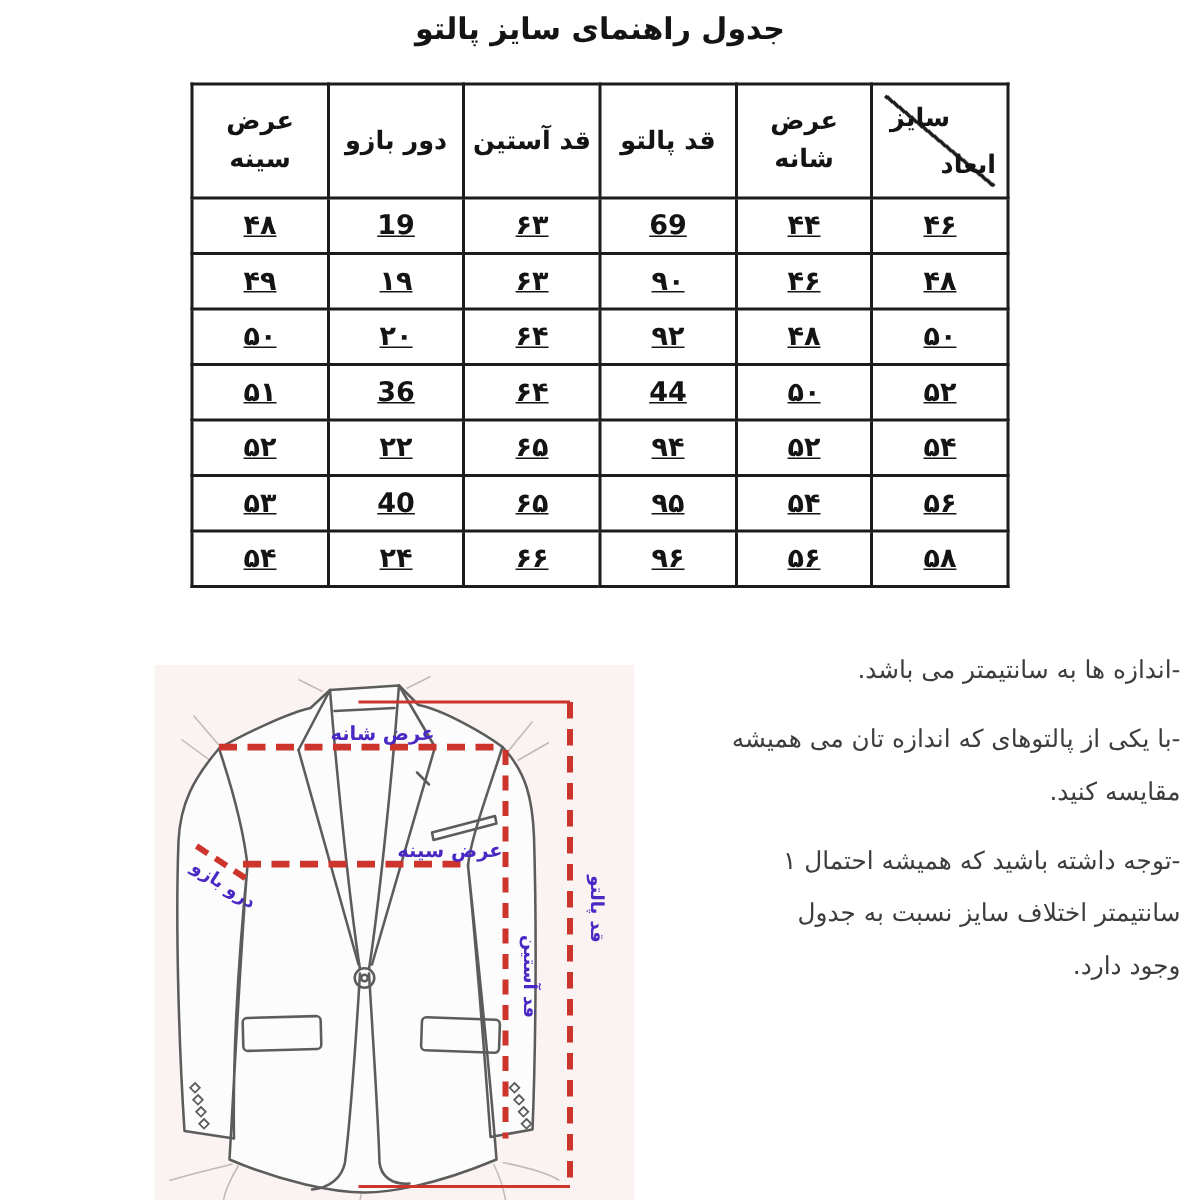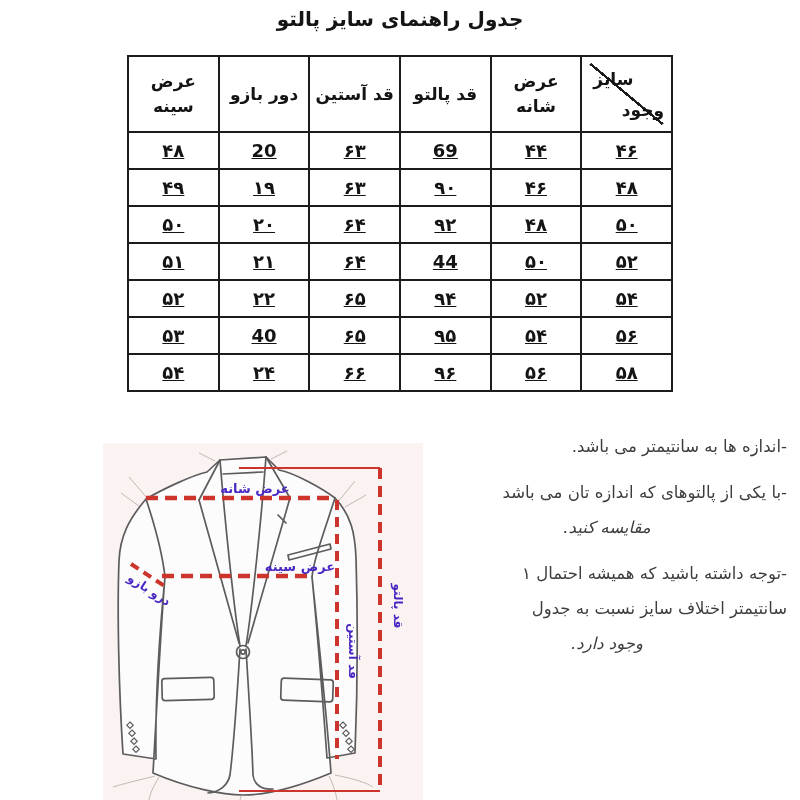--- a/index.html
+++ b/index.html
@@ -25,52 +25,52 @@
   .corner-bottom{position:absolute;bottom:8px;right:7px;font-size:17px;}
 
   
   .diagram{position:absolute;top:443px;left:103px;width:320px;height:357px;}
 
   
   .notes{position:absolute;top:429px;left:427px;width:360px;direction:rtl;
          color:#3d3d3d;font-size:16.5px;}
   .note{margin:0 0 11px 0;}
   .note-line{line-height:35px;text-align:right;}
-  .note-line.center{text-align:center;font-style:italic;}
+  .note-line.center{}
 </style>
 </head>
 <body>
 
 <div class="page">
 
   <h1 class="title">جدول راهنمای سایز پالتو</h1>
 
   <table class="size-table" dir="rtl">
     <thead>
       <tr>
         <th class="corner">
           <span class="corner-top">سایز</span>
-          <span class="corner-bottom">وجود</span>
+          <span class="corner-bottom">ابعاد</span>
         </th>
         <th>عرض
 شانه</th>
         <th>قد پالتو</th>
         <th>قد آستین</th>
         <th>دور بازو</th>
         <th>عرض
 سینه</th>
       </tr>
     </thead>
     <tbody id="size-table-body">
         <tr>
           <td>۴۶</td>
           <td>۴۴</td>
           <td>69</td>
           <td>۶۳</td>
-          <td>20</td>
+          <td>19</td>
           <td>۴۸</td>
         </tr>
         <tr>
           <td>۴۸</td>
           <td>۴۶</td>
           <td>۹۰</td>
           <td>۶۳</td>
           <td>۱۹</td>
           <td>۴۹</td>
         </tr>
@@ -80,21 +80,21 @@
           <td>۹۲</td>
           <td>۶۴</td>
           <td>۲۰</td>
           <td>۵۰</td>
         </tr>
         <tr>
           <td>۵۲</td>
           <td>۵۰</td>
           <td>44</td>
           <td>۶۴</td>
-          <td>۲۱</td>
+          <td>36</td>
           <td>۵۱</td>
         </tr>
         <tr>
           <td>۵۴</td>
           <td>۵۲</td>
           <td>۹۴</td>
           <td>۶۵</td>
           <td>۲۲</td>
           <td>۵۲</td>
         </tr>
@@ -183,21 +183,21 @@
       <text font-size="12" direction="rtl" transform="translate(246,208) rotate(90)">قد آستین</text>
       <text font-size="12" direction="rtl" transform="translate(291,163) rotate(90)">قد پالتو</text>
     </g>
   </svg>
 
   <div class="notes">
     <div class="note">
       <div class="note-line">-اندازه ها به سانتیمتر می باشد.</div>
     </div>
     <div class="note">
-      <div class="note-line">-با یکی از پالتوهای که اندازه تان می باشد</div>
+      <div class="note-line">-با یکی از پالتوهای که اندازه تان می همیشه</div>
       <div class="note-line center">مقایسه کنید.</div>
     </div>
     <div class="note">
       <div class="note-line">-توجه داشته باشید که همیشه احتمال ۱</div>
       <div class="note-line">سانتیمتر اختلاف سایز نسبت به جدول</div>
       <div class="note-line center">وجود دارد.</div>
     </div>
   </div>
 
 </div>

